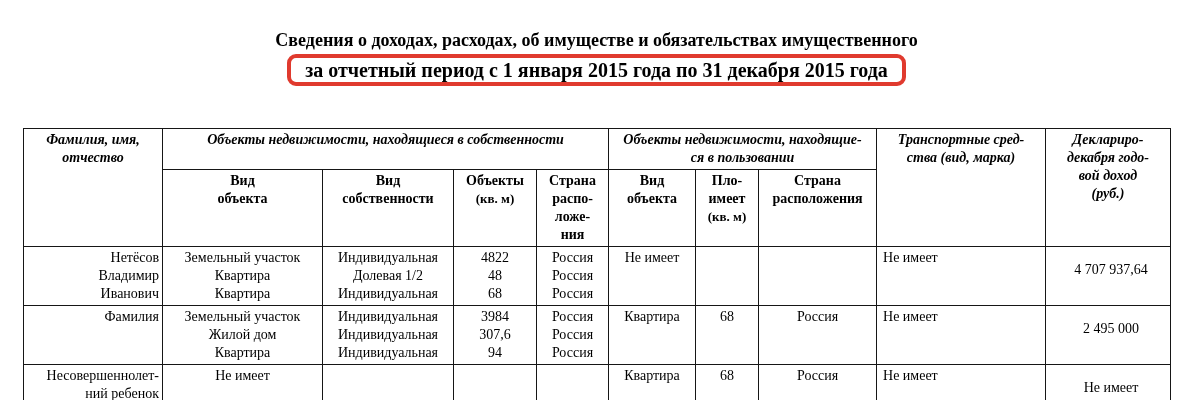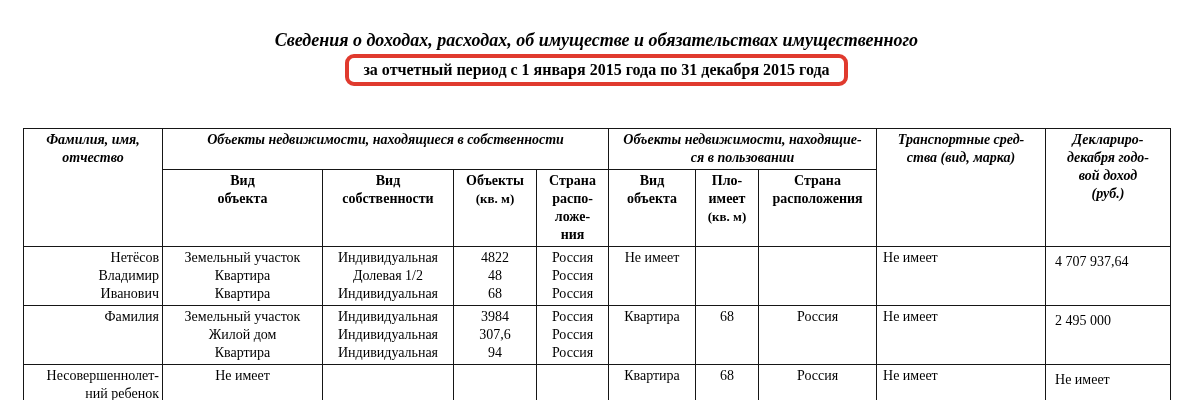--- a/index.html
+++ b/index.html
@@ -1,23 +1,23 @@
 <!DOCTYPE html>
 <html><head>
 <meta charset="utf-8">
 <style>
   html,body{margin:0;padding:0;background:#fff;}
   #page{position:relative;width:1200px;height:400px;background:#ffffff;overflow:hidden;
         font-family:"Liberation Serif",serif;color:#000;}
 
   
   .title-wrap{position:absolute;left:23px;top:27px;width:1147px;text-align:center;}
-  .title-line{display:block;font-size:18px;font-weight:bold;line-height:26px;white-space:pre-line;font-style:italic;}
+  .title-line{display:block;font-size:18px;font-weight:bold;line-height:26px;white-space:pre-line;}
   .highlight{display:inline-block;margin-top:1px;border:4px solid #e03a2e;border-radius:9px;
-             padding:0 14px;line-height:24px;font-size:16px;font-weight:bold;}
+             padding:0 14px;line-height:24px;font-size:20px;font-weight:bold;}
 
   
   table.decl{position:absolute;left:23px;top:128px;width:1147px;border-collapse:collapse;
              table-layout:fixed;border:1px solid #161616;border-bottom:2px solid #161616;}
   .decl th,.decl td{border:1px solid #161616;padding:2px 3px;font-size:14px;line-height:18px;
              text-align:center;vertical-align:top;white-space:pre-line;overflow:hidden;
              font-weight:normal;}
   .decl th{font-weight:bold;}
   tr.r-group{height:36px;font-style:italic;}
   tr.r-sub{height:66px;}
@@ -25,21 +25,21 @@
   tr.r2{height:53px;}
   tr.r3{height:34px;}
   .th-name{padding-top:5px;}
   .th-group{padding-top:3px;}
   .th-sub{padding-top:4px;margin-top:48px;}
   .th-transport{padding-top:5px;text-align:center;}
   .th-income{padding-top:7px;line-height:24px;}
   .unit{font-size:13px;font-weight:bold;display:block;}
   td.c-name{text-align:right;padding-left:5px;}
   td.c-transport{text-align:left;padding-left:6px;}
-  td.c-income{text-align:left;padding-left:9px;padding-top:6px;margin-top:36px;}
+  td.c-income{text-align:center;padding-left:9px;padding-top:14px;margin-top:36px;}
 </style>
 </head>
 <body>
 
 <div id="page">
 
   <div class="title-wrap">
     <span class="title-line">Сведения о доходах, расходах, об имуществе и обязательствах имущественного</span>
     <span class="highlight">за отчетный период с 1 января 2015 года по 31 декабря 2015 года</span>
   </div>

